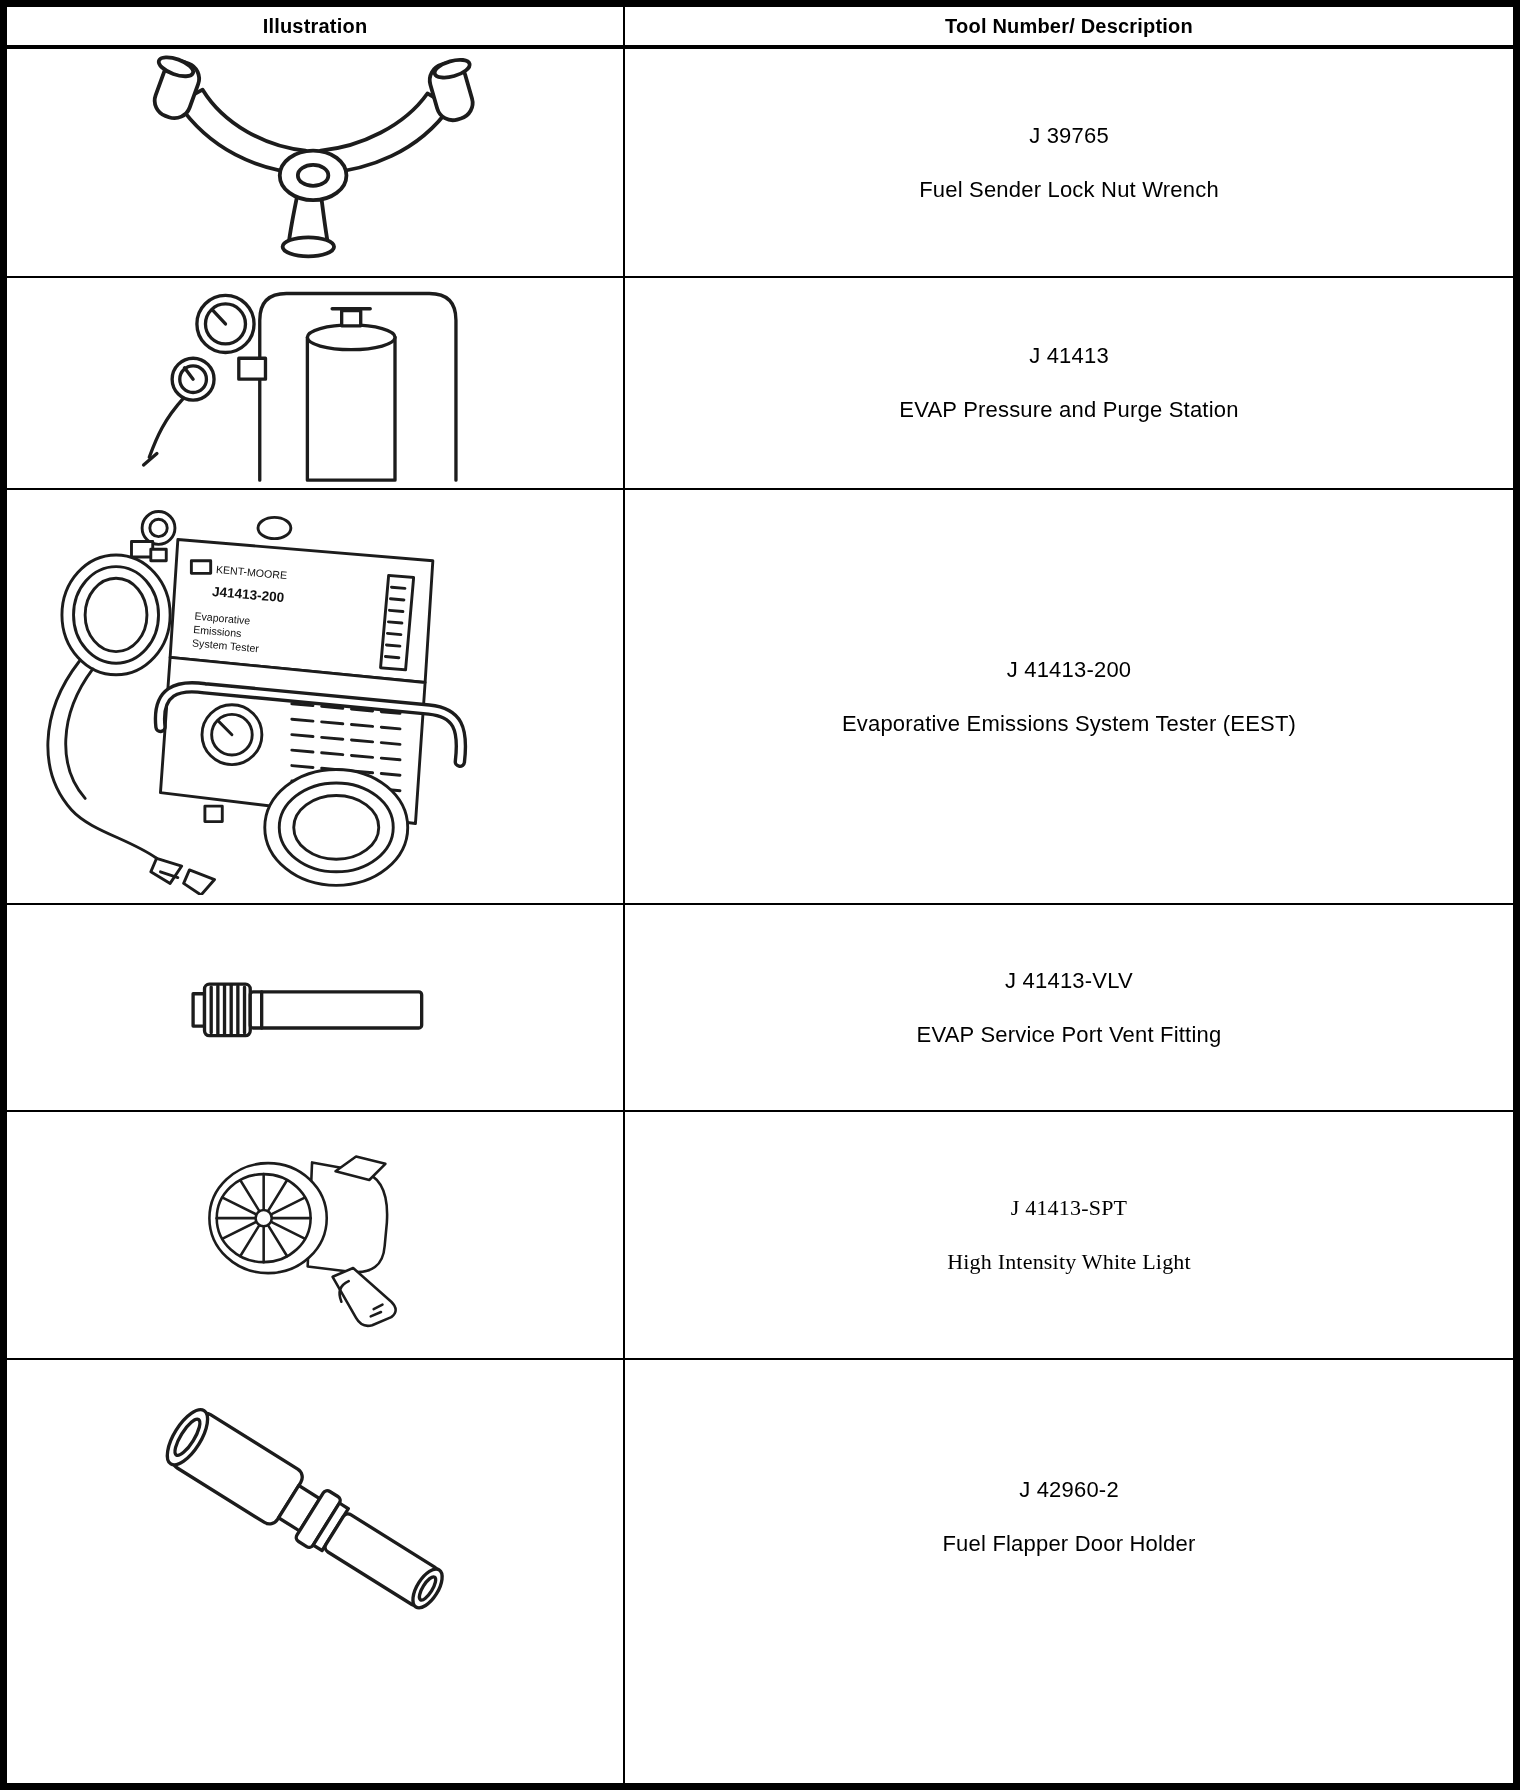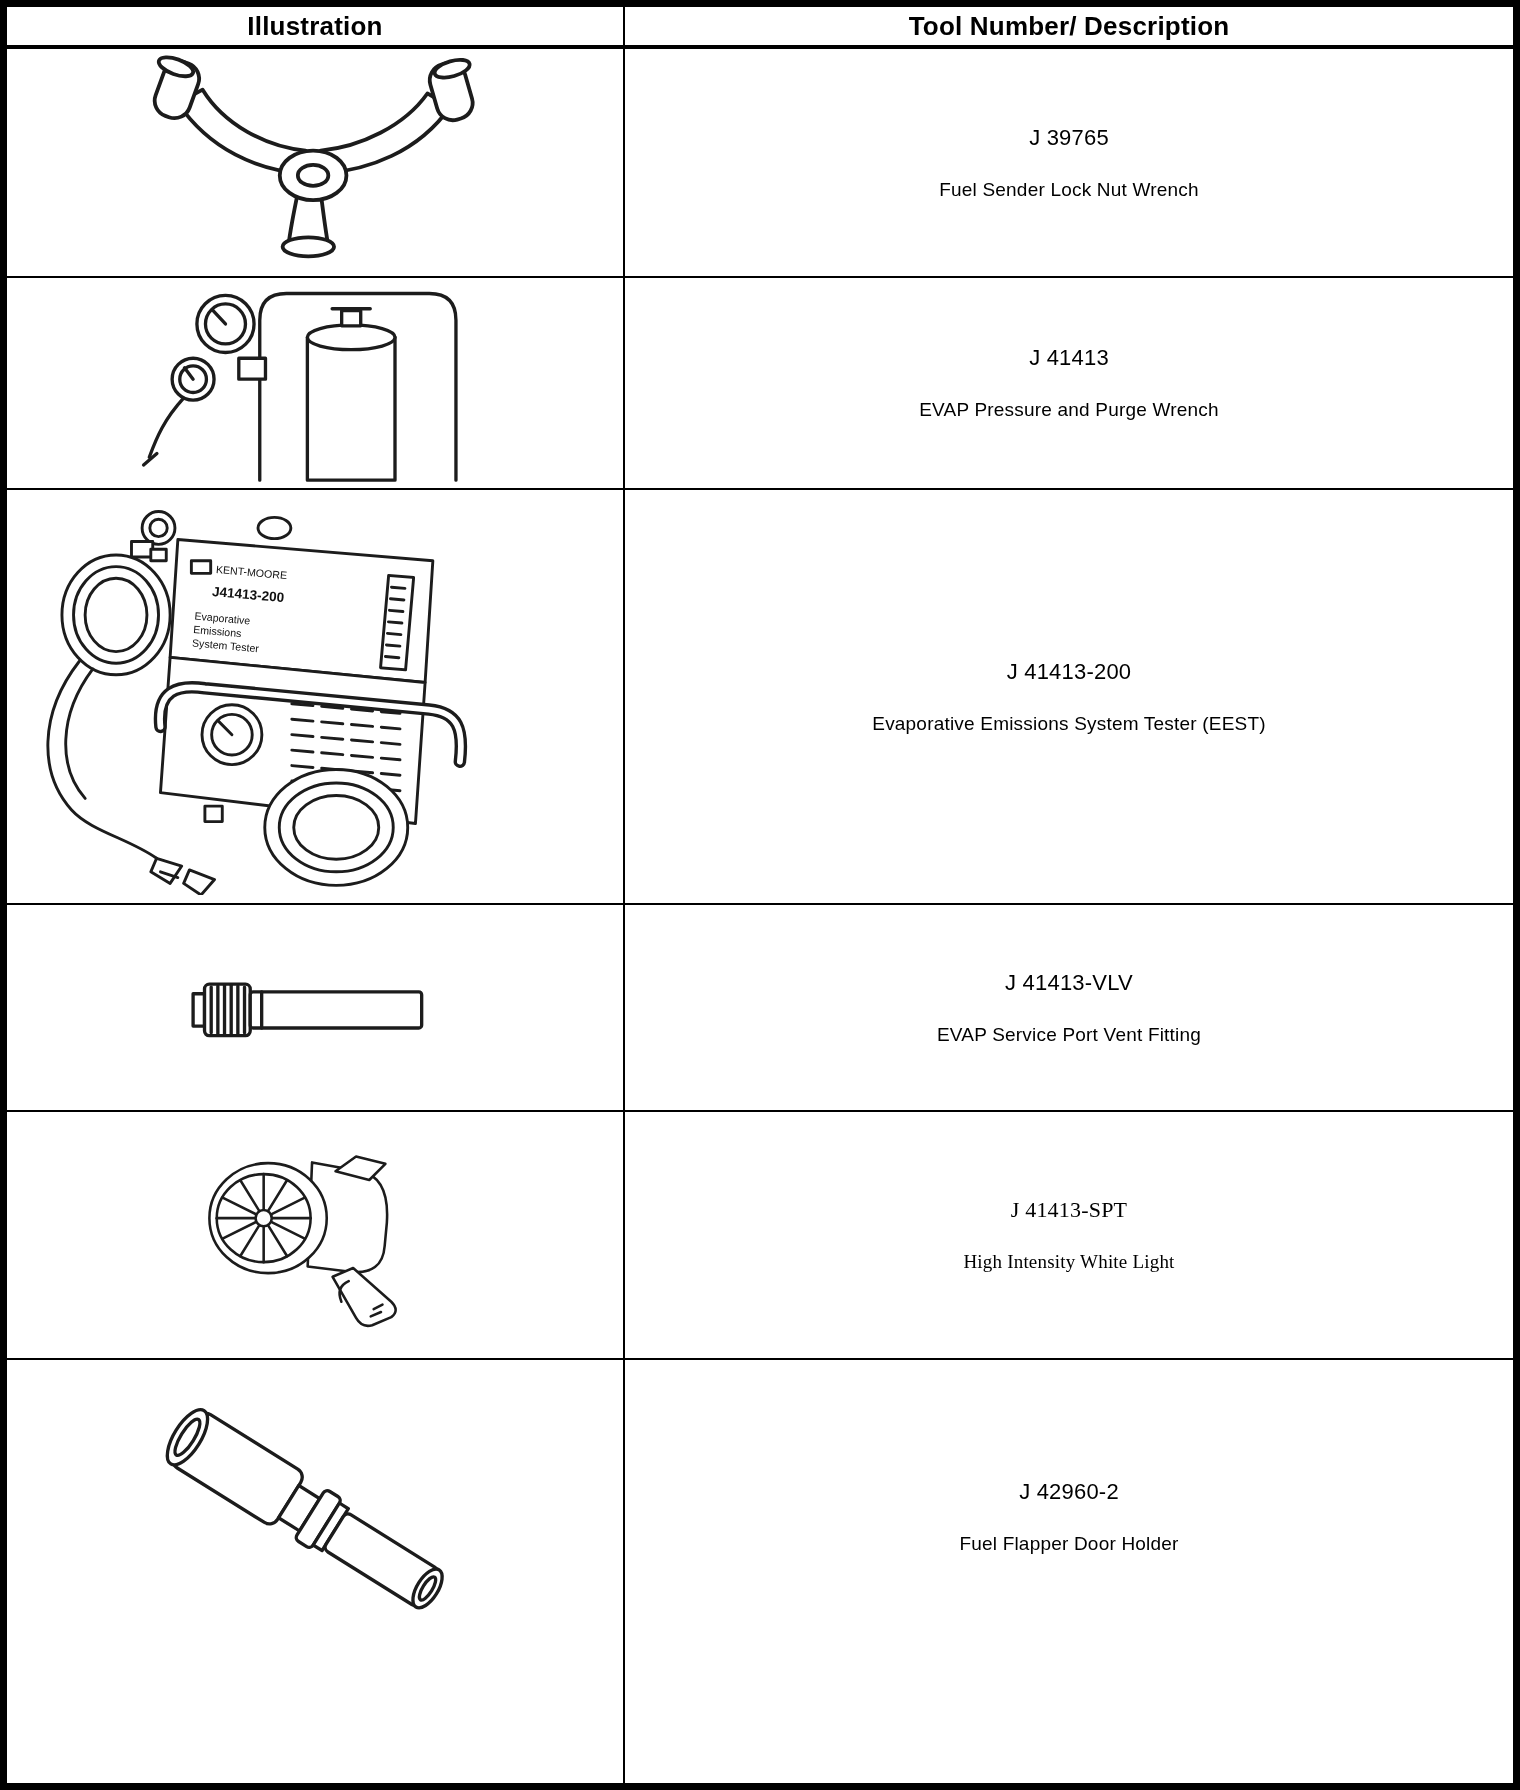--- a/index.html
+++ b/index.html
@@ -15,39 +15,39 @@
     background: #fff;
   }
   table.tool-table {
     width: 100%; height: 100%;
     border-collapse: collapse;
     table-layout: fixed;
   }
   th {
     height: 40px;
     border-bottom: 4px solid #000;
-    font-size: 26px; font-weight: bold;
+    font-size: 20px; font-weight: bold;
     text-align: center; vertical-align: middle;
     padding: 0; letter-spacing: 0.2px;
   }
   th + th, td + td { border-left: 2px solid #000; }
   td {
     border-top: 2px solid #000;
     text-align: center; vertical-align: middle;
     padding: 0;
     margin-left: 12px;
   }
   tr.r1 td { height: 230px; }
   tr.r2 td { height: 168px; }
   tr.r3 td { height: 415px; }
   tr.r4 td { height: 207px; }
   tr.r5 td { height: 248px; font-family: Liberation Serif, serif; }
   tr.r6 td { padding-bottom: 110px; }
   .tool-number { font-size: 22px; letter-spacing: 0.2px; margin-bottom: 28px; }
-  .tool-desc   { font-size: 19px; letter-spacing: 0.2px; }
+  .tool-desc   { font-size: 22px; letter-spacing: 0.2px; }
   .illus-svg { display: inline-block; vertical-align: middle; }
 </style>
 </head>
 <body>
 
 <div class="page">
   <table class="tool-table">
     <colgroup>
       <col style="width:617px">
       <col>
@@ -99,21 +99,21 @@
               <circle cx="82" cy="106" r="22"></circle>
               <circle cx="82" cy="106" r="14"></circle>
               <line x1="82" y1="106" x2="73" y2="94"></line>
               <path d="M72 126 C 52 148, 44 166, 36 188" fill="none"></path>
               <path d="M30 196 L 44 184"></path>
             </g>
           </svg>
         </td>
         <td>
           <div class="tool-number">J 41413</div>
-          <div class="tool-desc">EVAP Pressure and Purge Wrench</div>
+          <div class="tool-desc">EVAP Pressure and Purge Station</div>
         </td>
       </tr>
 
       <tr class="r3">
         <td>
           <svg class="illus-svg" viewBox="0 0 620 410" width="600" height="396">
             <g fill="#fff" stroke="#1c1c1c" stroke-width="3" stroke-linejoin="round" stroke-linecap="round">
 
               <circle cx="148" cy="30" r="17"></circle>
               <circle cx="148" cy="30" r="9"></circle>

